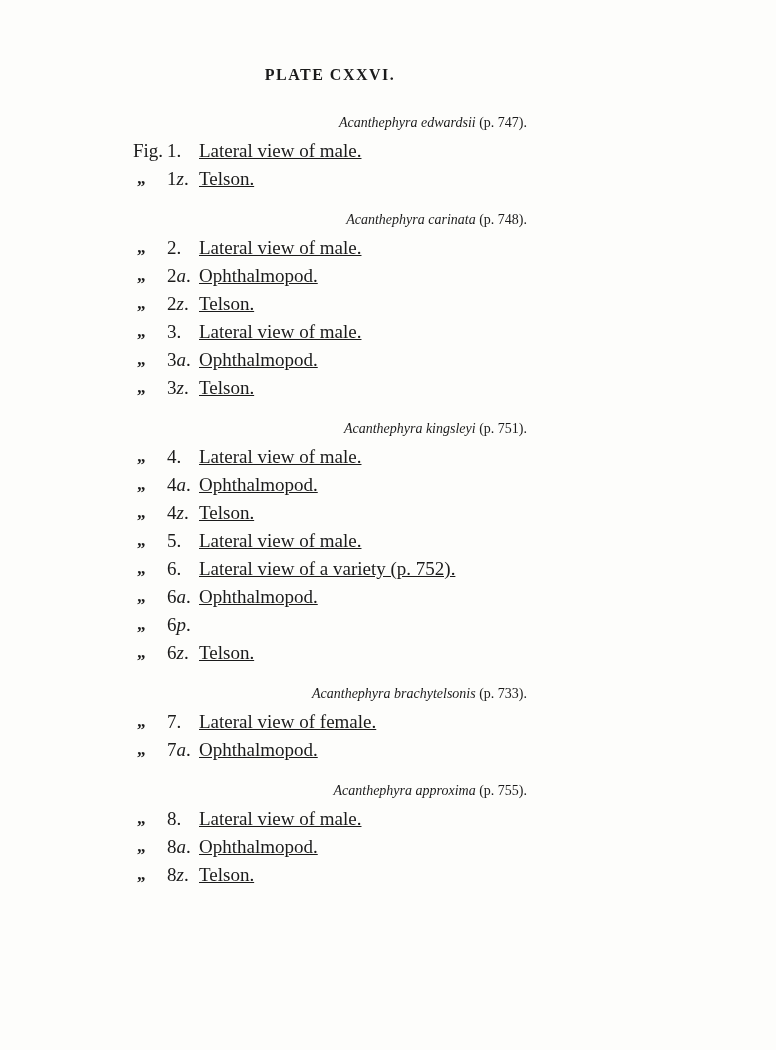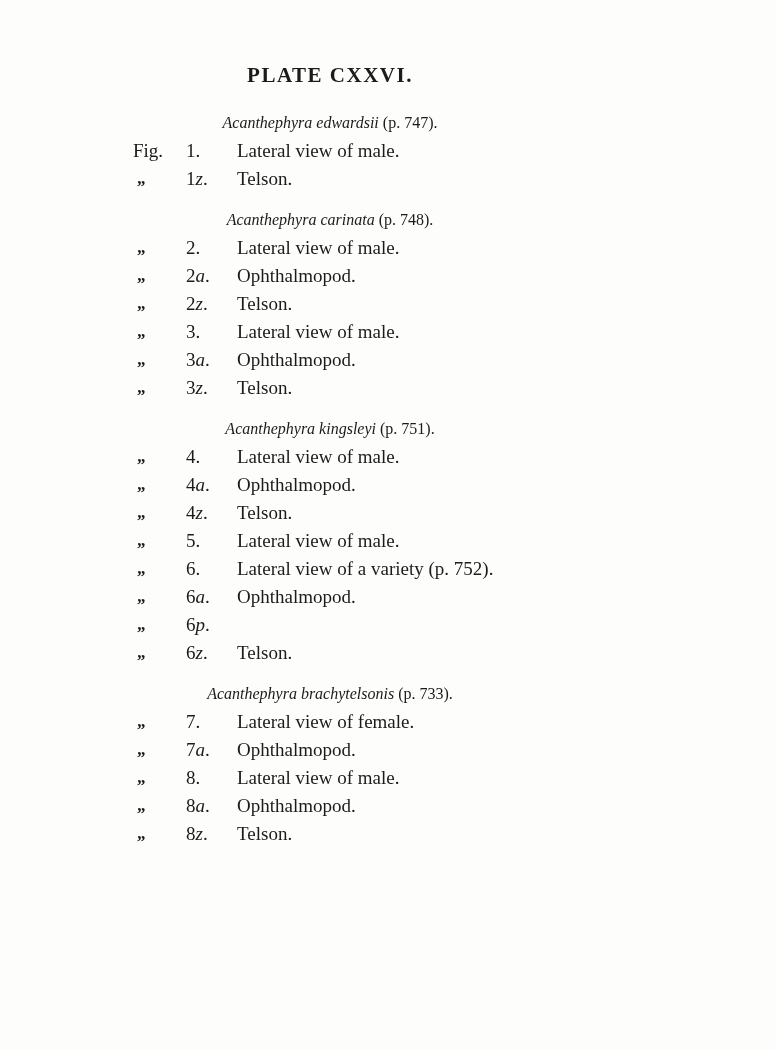--- a/index.html
+++ b/index.html
@@ -15,48 +15,47 @@
     overflow:hidden;
   }
   .page{
     box-sizing:border-box;
     width:776px;height:1050px;
     padding:60px 0 0 133px;
   }
   .plate-title{
     width:394px;
     text-align:center;
-    font-size:21px;
+    font-size:16px;
     font-weight:bold;
     letter-spacing:1.5px;
     line-height:30px;
     margin-bottom:19px;
   }
   .contents{width:420px;}
   .heading{
     width:394px;
-    text-align:center;
-    font-size:16px;
+    text-align:right;
+    font-size:14px;
     line-height:28px;
     margin-top:13px;
     white-space:nowrap;
   }
   .heading .species{font-style:italic;}
   .heading .ref{font-style:normal;}
   .row{
     display:flex;
     font-size:19px;
     line-height:28px;
-    gap:19px;
   }
   .col-prefix{flex:none;width:34px;}
   .col-prefix.ditto{text-indent:4px;letter-spacing:-1px;font-weight:bold;font-size:17px;}
   .col-num{flex:none;width:32px;}
   .col-num i{font-style:italic;}
-  .col-desc{flex:1;white-space:nowrap;}
+  .col-desc{flex:1;white-space:nowrap;text-decoration:underline;}
 </style>
 </head>
 <body>
 
 <div class="page">
   <div class="plate-title">PLATE CXXVI.</div>
   <div class="contents">
       <div class="heading"><i class="species">Acanthephyra edwardsii</i><span class="ref">&nbsp;(p. 747).</span></div>
       <div class="row">
         <span class="col-prefix">Fig.</span>
@@ -143,20 +142,21 @@
       <div class="row">
         <span class="col-prefix ditto">„</span>
         <span class="col-num">7.</span>
         <span class="col-desc">Lateral view of female.</span>
       </div>
       <div class="row">
         <span class="col-prefix ditto">„</span>
         <span class="col-num">7<i>a</i>.</span>
         <span class="col-desc">Ophthalmopod.</span>
       </div>
+      <div class="heading"><i class="species">Acanthephyra approxima</i><span class="ref">&nbsp;(p. 755).</span></div>
       <div class="row">
         <span class="col-prefix ditto">„</span>
         <span class="col-num">8.</span>
         <span class="col-desc">Lateral view of male.</span>
       </div>
       <div class="row">
         <span class="col-prefix ditto">„</span>
         <span class="col-num">8<i>a</i>.</span>
         <span class="col-desc">Ophthalmopod.</span>
       </div>

